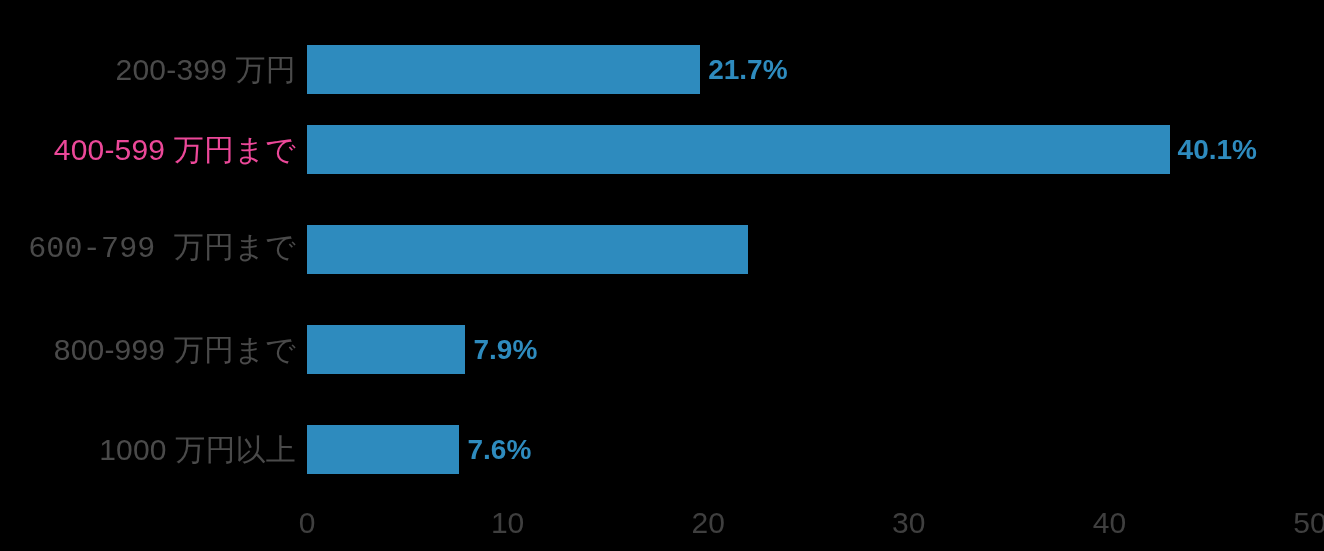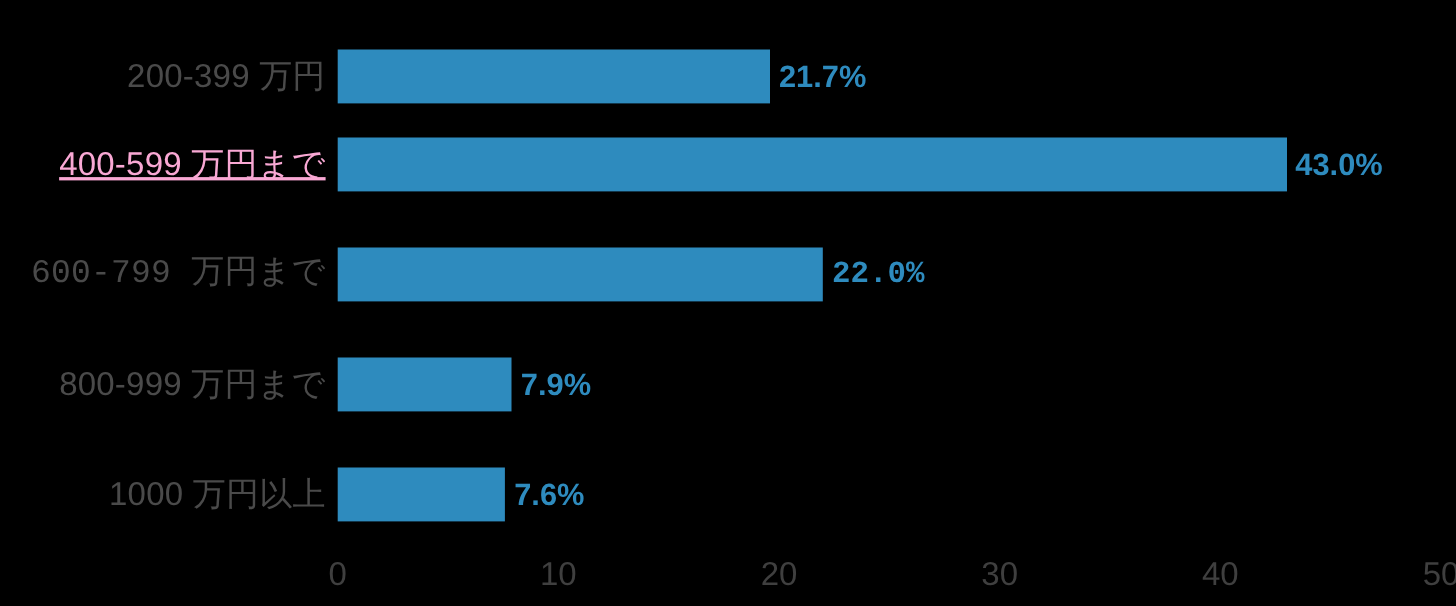--- a/index.html
+++ b/index.html
@@ -89,29 +89,28 @@
 
 <div id="chart-root" style="background: rgb(0, 0, 0);">
 
   <div class="row" style="top:25px;margin-top:20px;">
     <div class="cat-label" style="color: rgb(74, 74, 74);">200-399 万円</div>
     <div class="bar" style="width: 393.176px; background: rgb(46, 139, 190);"></div>
     <div class="bar-value" style="left: 708.176px; color: rgb(46, 139, 190);">21.7%</div>
   </div>
 
   <div class="row" style="top:125px;">
-    <div class="cat-label" style="color: #f9a8d4; text-decoration: underline;">400-599 万円まで</div>
+    <div class="cat-label" style="color: #ec4899;">400-599 万円まで</div>
     <div class="bar" style="width: 862.58px; background: rgb(46, 139, 190);"></div>
-    <div class="bar-value" style="left: 1177.58px; color: rgb(46, 139, 190);">43.0%</div>
+    <div class="bar-value" style="left: 1177.58px; color: rgb(46, 139, 190);">40.1%</div>
   </div>
 
   <div class="row" style="top:225px;font-family:Liberation Mono, monospace;">
     <div class="cat-label" style="color: rgb(74, 74, 74);">600-799 万円まで</div>
     <div class="bar" style="width: 441.32px; background: rgb(46, 139, 190);"></div>
-    <div class="bar-value" style="left: 756.32px; color: rgb(46, 139, 190);">22.0%</div>
   </div>
 
   <div class="row" style="top:325px;">
     <div class="cat-label" style="color: rgb(74, 74, 74);">800-999 万円まで</div>
     <div class="bar" style="width: 158.474px; background: rgb(46, 139, 190);"></div>
     <div class="bar-value" style="left: 473.474px; color: rgb(46, 139, 190);">7.9%</div>
   </div>
 
   <div class="row" style="top:425px;">
     <div class="cat-label" style="color: rgb(74, 74, 74);">1000 万円以上</div>

